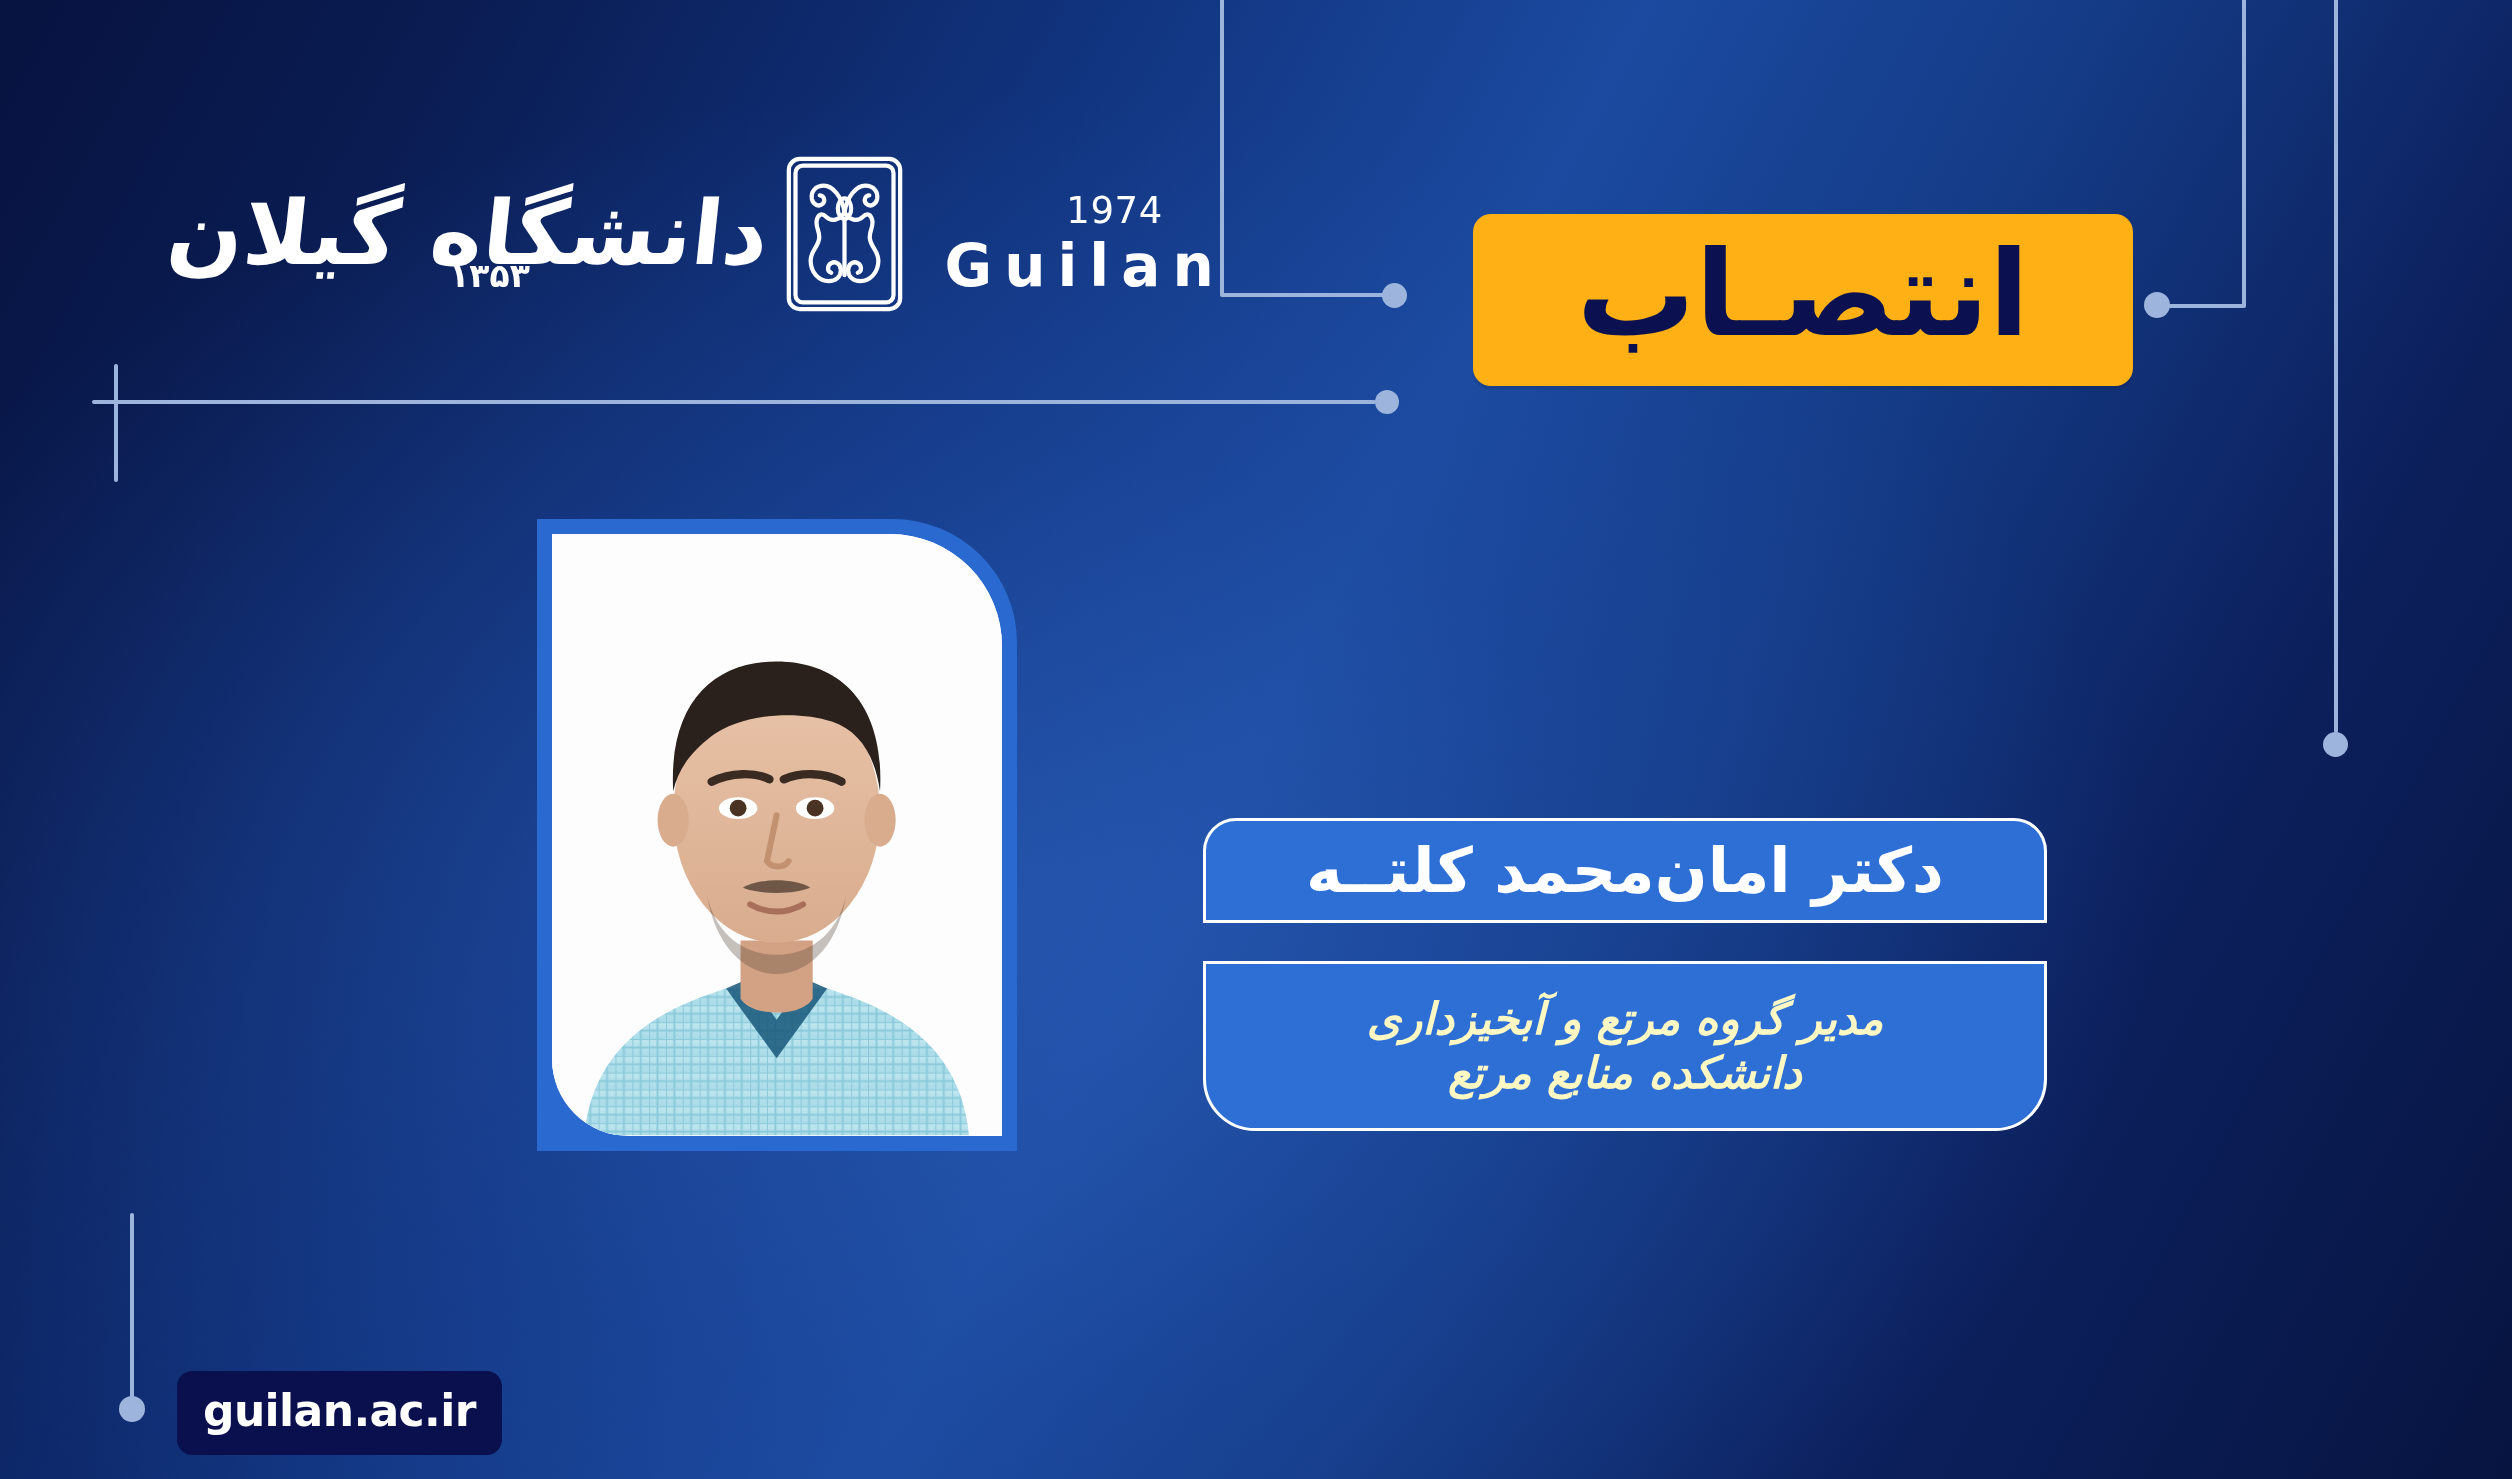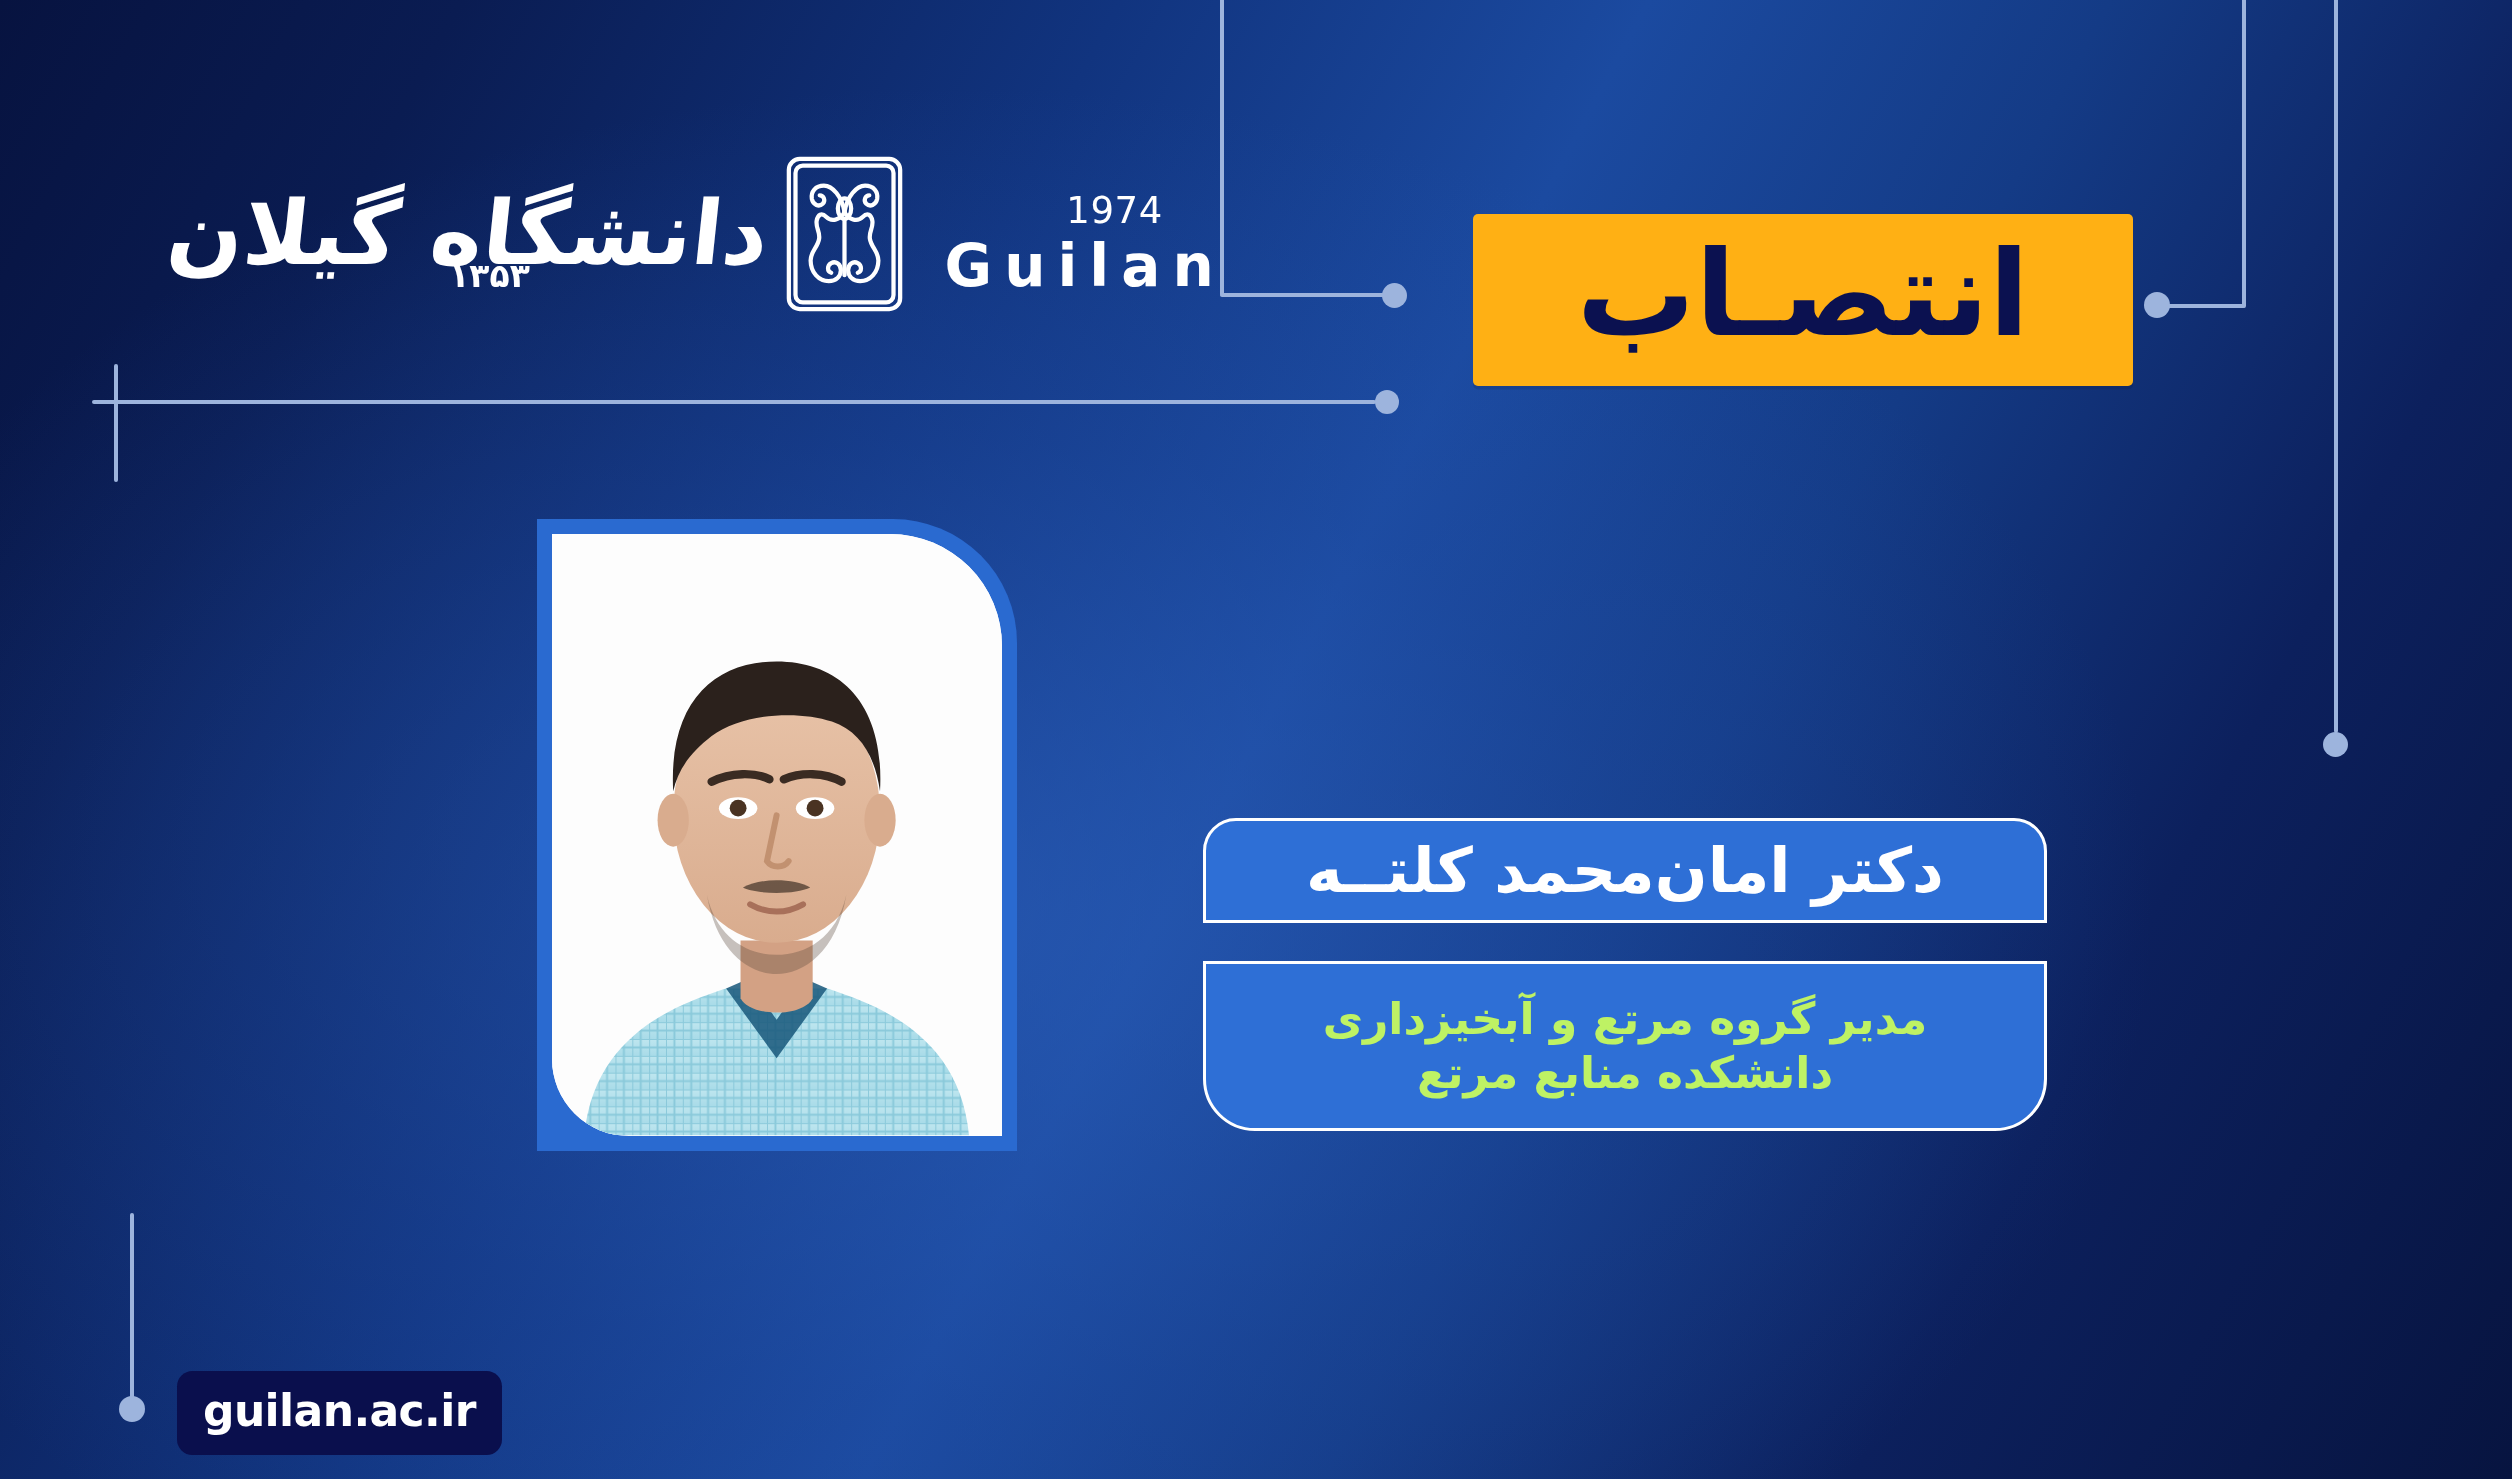--- a/index.html
+++ b/index.html
@@ -114,21 +114,21 @@
   }
 
   
   .appoint-badge {
     position: absolute;
     left: 1473px;
     top: 214px;
     width: 660px;
     height: 172px;
     background: #ffb014;
-    border-radius: 5px;
+    border-radius: 18px;
     display: flex;
     align-items: center;
     justify-content: center;
     box-shadow: 0 3.5px 0 rgba(0,0,0,0.10);
   }
   .appoint-badge span {
     color: #0b1150;
     font-size: 118px;
     font-weight: 700;
     line-height: 0.95;
@@ -194,27 +194,28 @@
     border: 3px solid #ffffff;
     border-radius: 0 0 52px 52px;
     box-sizing: border-box;
     display: flex;
     flex-direction: column;
     align-items: center;
     justify-content: center;
     padding: 3.5px 24px;
   }
   .title-badge .ln {
-    color: #bef264;
+    color: #fef9c3;
     font-size: 44px;
     font-weight: 700;
     direction: rtl;
     white-space: nowrap;
     line-height: 1.22;
     letter-spacing: -0.6px;
+    font-style: italic;
   }
 
   
   .url-badge {
     position: absolute;
     left: 177px;
     top: 1371px;
     height: 84px;
     padding: 0 26px;
     background: #0a0f4d;

